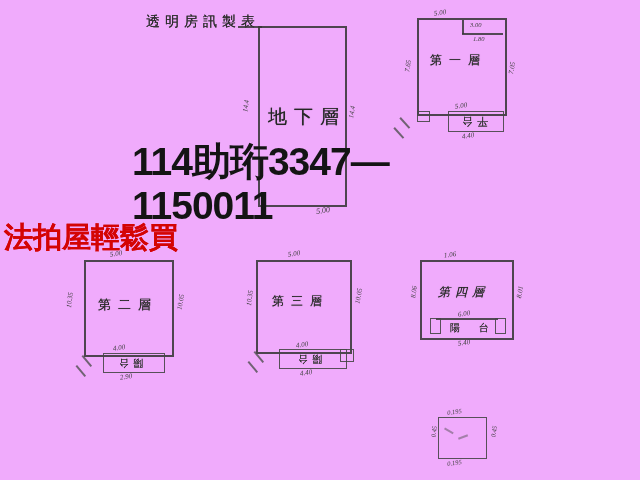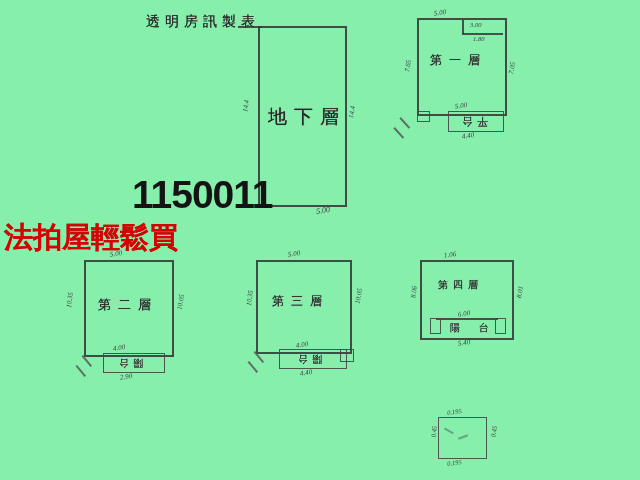--- a/index.html
+++ b/index.html
@@ -1,17 +1,17 @@
 <!DOCTYPE html>
 <html><head>
 <meta charset="utf-8">
 <style>
   html,body{margin:0;padding:0;}
   body{background:#e8e8e8;font-family:"Liberation Sans",sans-serif;}
-  #canvas{position:relative;width:640px;height:480px;background:#86efac;overflow:hidden;
+  #canvas{position:relative;width:640px;height:480px;background:#f0abfc;overflow:hidden;
           font-family:"Liberation Sans",sans-serif;color:#1c1c1c;}
   .abs{position:absolute;}
   
   .plan-rect{position:absolute;border:2px solid rgba(55,55,55,.88);background:transparent;}
   .thin-rect{position:absolute;border:1px solid rgba(70,70,70,.9);}
   .h-line{position:absolute;height:2px;background:rgba(55,55,55,.85);}
   .v-line{position:absolute;width:2px;background:rgba(55,55,55,.85);}
   .diag{position:absolute;width:14px;height:1.5px;background:rgba(80,80,80,.8);}
   
   .floor-label{position:absolute;font-size:19px;letter-spacing:7px;color:#262626;
@@ -67,21 +67,22 @@
 
     <div class="thin-rect" style="left:448px;top:111px;width:54px;height:19px;"></div>
     <div class="thin-rect" style="left:417px;top:111px;width:11px;height:9px;"></div>
     <div class="small-label flip" style="left:458px;top:114px;">平台</div>
     <div class="dim tiny tilt" style="left:455px;top:102px;">5.00</div>
     <div class="dim tiny tilt" style="left:462px;top:132px;">4.40</div>
     <div class="diag" style="left:398px;top:122px;transform:rotate(48deg);"></div>
     <div class="diag" style="left:392px;top:132px;transform:rotate(48deg);"></div>
   </div>
 
-  <div class="stamp" style="top:177px;">1150011</div>
+  <div class="stamp" style="top:144px;">114助珩3347—</div>
+  <div class="stamp" style="top:188px;">1150011</div>
 
   <div class="banner">
     <span>法拍屋輕鬆買</span>
   </div>
 
   <div class="abs" style="left:0;top:0;">
     <div class="dim tiny tilt" style="left:110px;top:250px;">5.00</div>
     <div class="plan-rect" style="left:84px;top:260px;width:86px;height:93px;"></div>
     <div class="floor-label" style="left:98px;top:296px;font-size:13px;">第二層</div>
     <div class="dim tiny rotL" style="left:62px;top:296px;">10.35</div>
@@ -105,21 +106,21 @@
     <div class="small-label flip" style="left:294px;top:352px;font-size:10px;">陽台</div>
     <div class="dim tiny tilt" style="left:296px;top:341px;">4.00</div>
     <div class="dim tiny tilt" style="left:300px;top:369px;">4.40</div>
     <div class="diag" style="left:252px;top:356px;transform:rotate(50deg);"></div>
     <div class="diag" style="left:246px;top:366px;transform:rotate(50deg);"></div>
   </div>
 
   <div class="abs" style="left:0;top:0;">
     <div class="dim tiny tilt" style="left:444px;top:251px;">1.06</div>
     <div class="plan-rect" style="left:420px;top:260px;width:90px;height:76px;"></div>
-    <div class="floor-label" style="left:438px;top:278px;font-size:10px;letter-spacing:5px;">第四層</div>
+    <div class="floor-label" style="left:438px;top:284px;font-size:12px;letter-spacing:5px;font-style:italic;">第四層</div>
     <div class="dim tiny rotL" style="left:408px;top:288px;">8.06</div>
     <div class="dim tiny rotR" style="left:514px;top:288px;">8.01</div>
 
     <div class="h-line" style="left:436px;top:318px;width:62px;height:1.5px;"></div>
     <div class="thin-rect" style="left:430px;top:318px;width:9px;height:14px;"></div>
     <div class="thin-rect" style="left:495px;top:318px;width:9px;height:14px;"></div>
     <div class="small-label" style="left:450px;top:321px;font-size:10px;letter-spacing:8px;">陽 台</div>
     <div class="dim tiny tilt" style="left:458px;top:310px;">6.00</div>
     <div class="dim tiny tilt" style="left:458px;top:339px;">5.40</div>
   </div>

